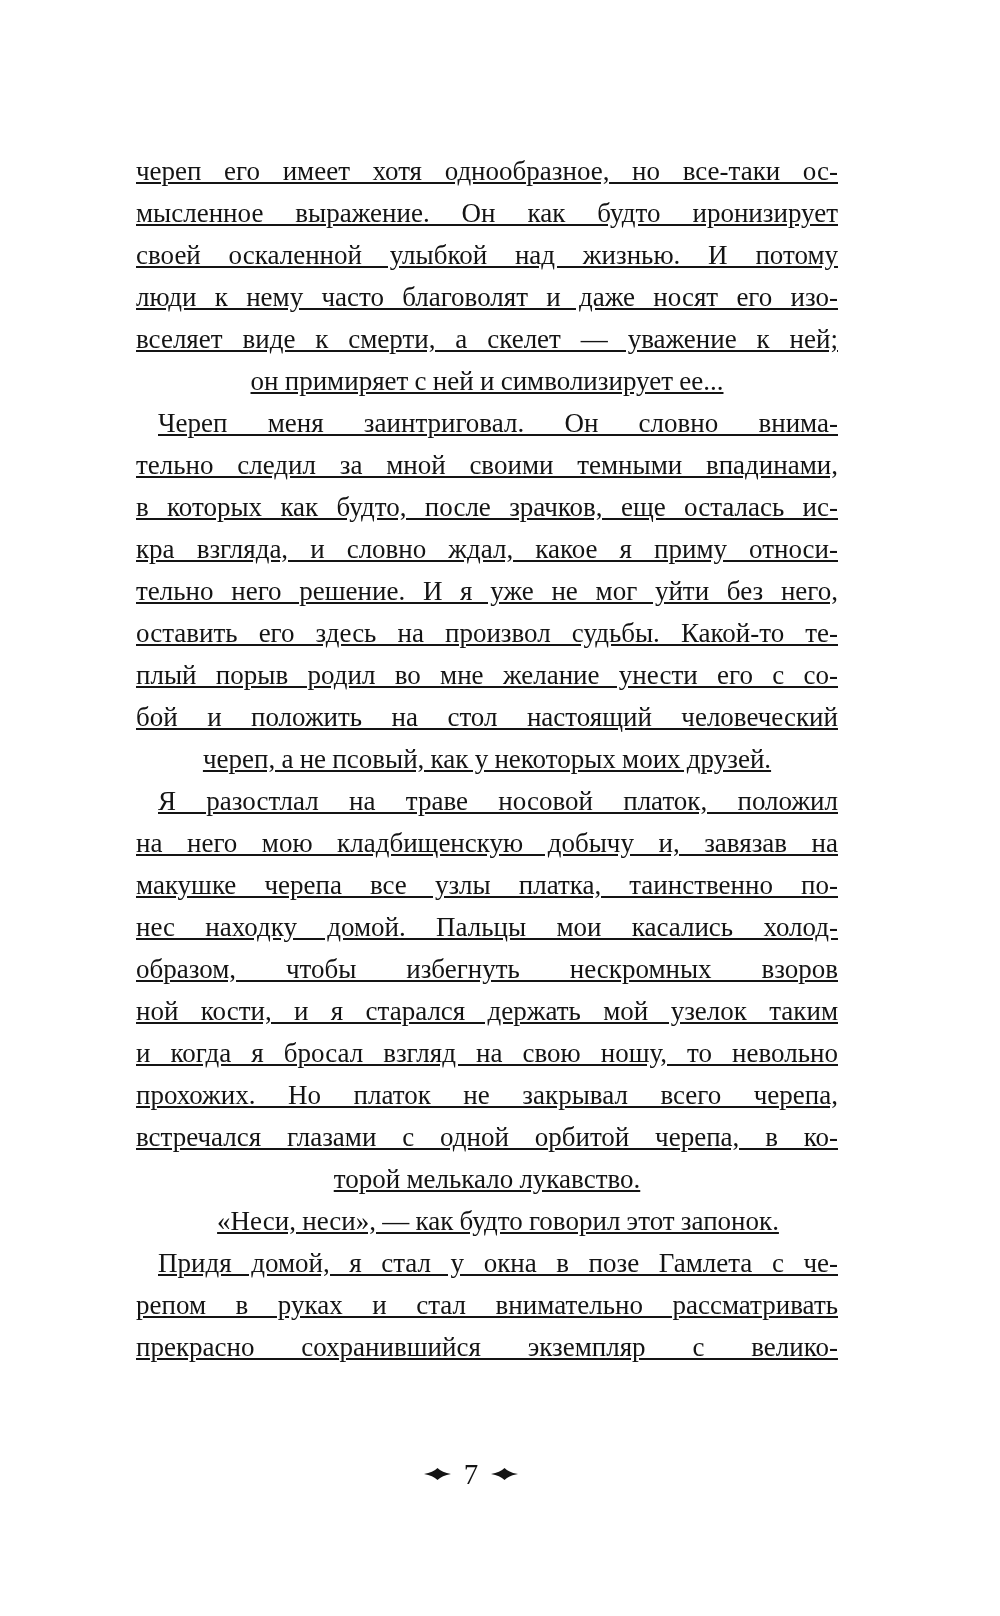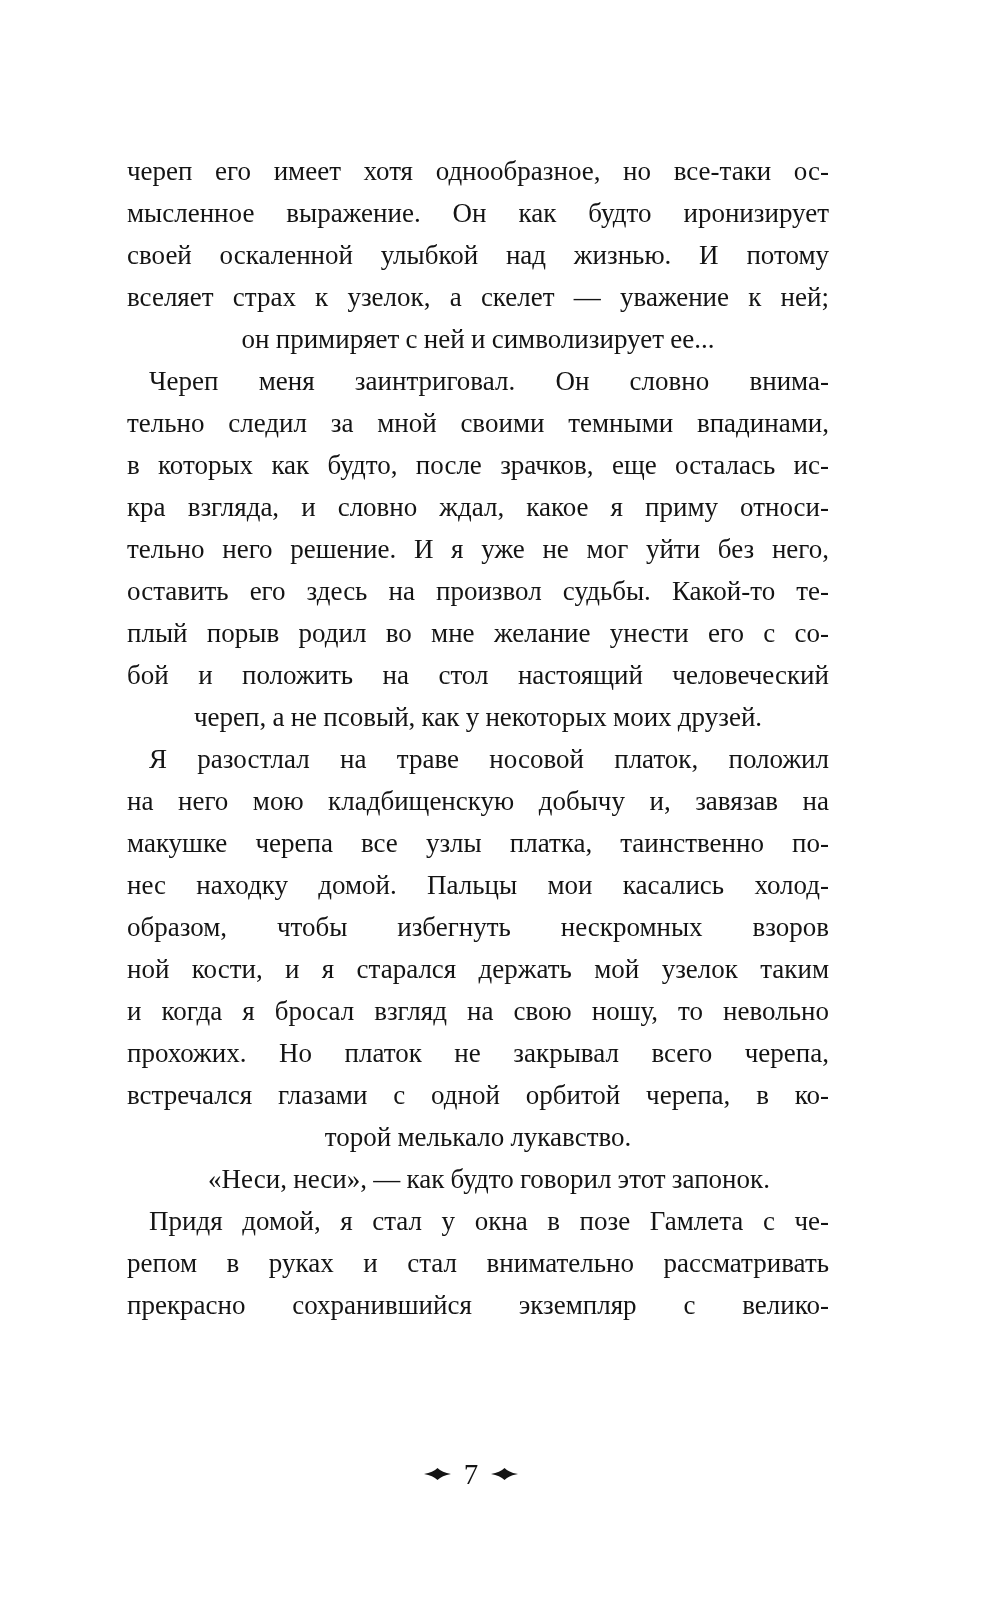--- a/index.html
+++ b/index.html
@@ -17,23 +17,24 @@
     position: absolute;
     inset: 0;
     width: 1000px;
     height: 1616px;
     background: #ffffff;
     font-family: "Liberation Serif", serif;
     color: #141414;
   }
   .text-block {
     position: absolute;
-    left: 127px;
+    left: 136px;
     top: 150px;
     width: 702px;
+    text-decoration: underline;
   }
   .paragraph {
     margin: 0;
     padding: 0;
   }
   .line {
     font-size: 27px;
     line-height: 42px;
     height: 42px;
     word-spacing: -0.5px;
@@ -71,21 +72,22 @@
 </style>
 </head>
 <body>
 
 <div class="book-page">
   <div class="text-block">
       <div class="paragraph">
         <div class="line just">череп его имеет хотя однообразное, но все-таки ос-</div>
         <div class="line just">мысленное выражение. Он как будто иронизирует</div>
         <div class="line just">своей оскаленной улыбкой над жизнью. И потому</div>
-        <div class="line just">вселяет страх к узелок, а скелет — уважение к ней;</div>
+        <div class="line just">люди к нему часто благоволят и даже носят его изо-</div>
+        <div class="line just">вселяет виде к смерти, а скелет — уважение к ней;</div>
         <div class="line">он примиряет с ней и символизирует ее...</div>
       </div>
       <div class="paragraph">
         <div class="line indent just">Череп меня заинтриговал. Он словно внима-</div>
         <div class="line just">тельно следил за мной своими темными впадинами,</div>
         <div class="line just">в которых как будто, после зрачков, еще осталась ис-</div>
         <div class="line just">кра взгляда, и словно ждал, какое я приму относи-</div>
         <div class="line just">тельно него решение. И я уже не мог уйти без него,</div>
         <div class="line just">оставить его здесь на произвол судьбы. Какой-то те-</div>
         <div class="line just">плый порыв родил во мне желание унести его с со-</div>

